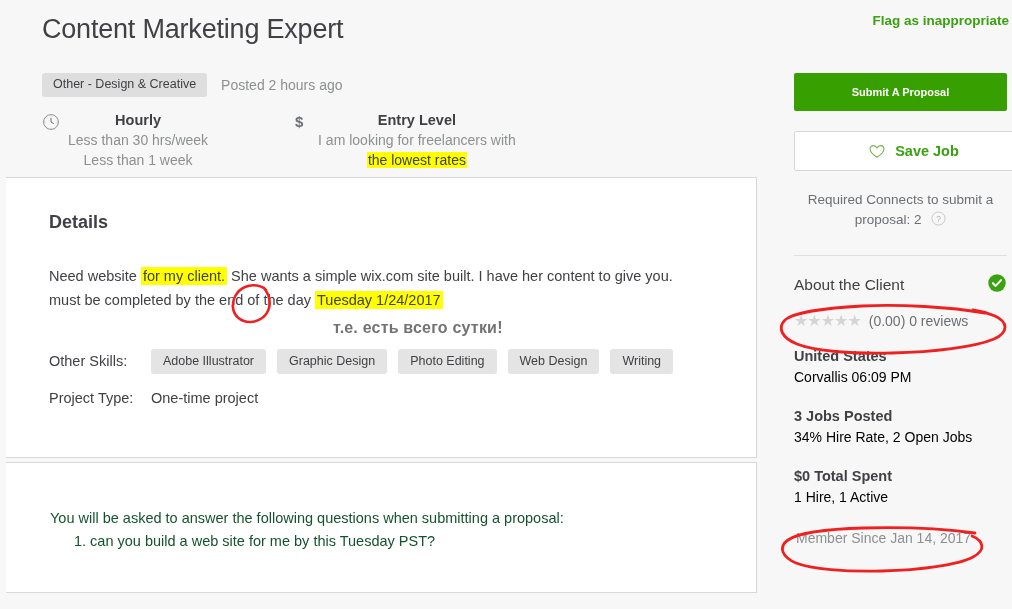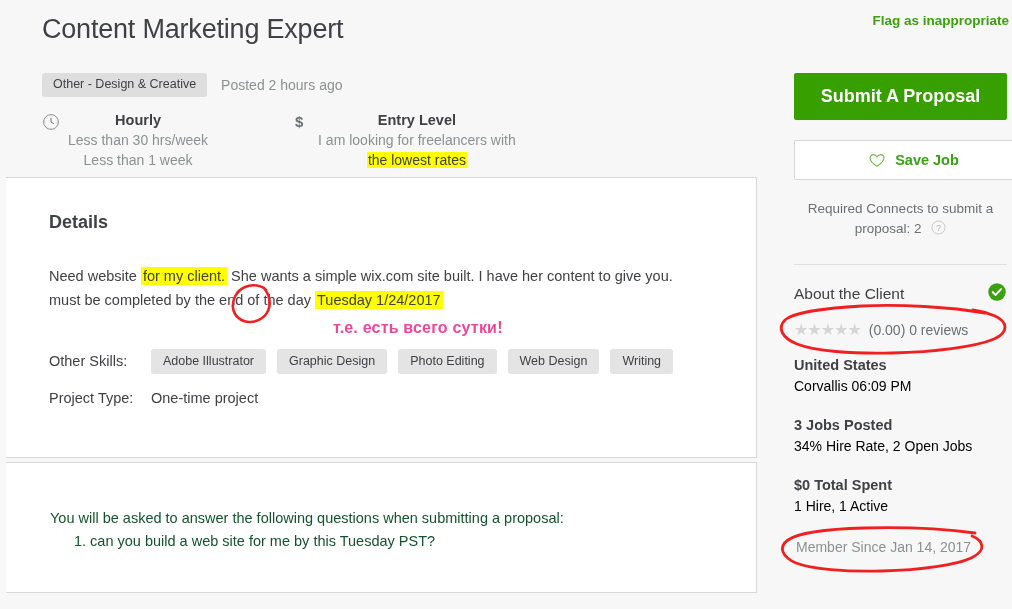--- a/index.html
+++ b/index.html
@@ -121,21 +121,21 @@
 
   .desc {
     font-size: 14.5px;
     line-height: 22px;
     color: #404145;
     margin: 0 0 2px 3px;
   }
   .desc .hl { padding: 1px 2px; }
 
   .ru-note {
-    color: #ec4899;
+    color: #737373;
     font-weight: 700;
     font-size: 16px;
     margin: 8px 0 0 287px;
     letter-spacing: 0.2px;
   }
 
   .kv-row {
     display: flex;
     align-items: center;
     margin: 16px 0 0 3px;
@@ -184,21 +184,21 @@
 
   .btn-primary {
     display: block;
     width: 213px;
     margin: 45px 0 0 19px;
     background: #37a000;
     color: #ffffff;
     border: none;
     border-radius: 2px;
     font-family: "Liberation Sans", sans-serif;
-    font-size: 18px;
+    font-size: 11px;
     font-weight: 700;
     padding: 13px 0;
     cursor: pointer;
   }
   .btn-secondary {
     display: flex;
     align-items: center;
     justify-content: center;
     width: 240px;
     margin: 20px 0 0 19px;

